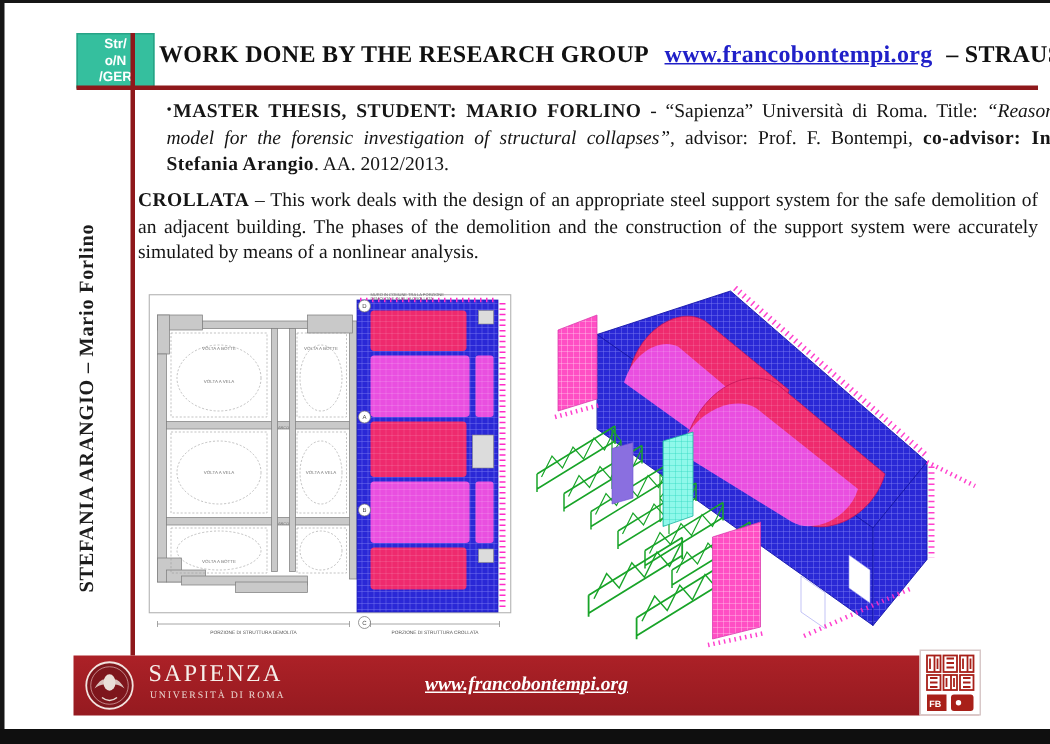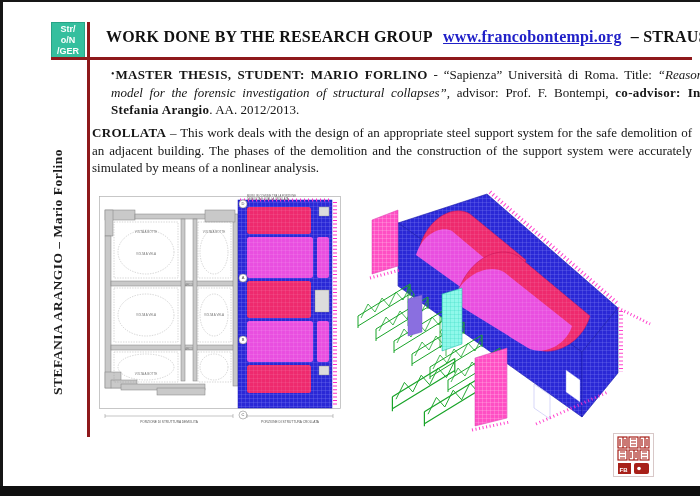--- a/index.html
+++ b/index.html
@@ -2,21 +2,21 @@
 <html><head>
 <meta charset="utf-8">
 <style>
   html,body{margin:0;padding:0;background:#ffffff;}
   .slide{position:relative;width:700px;height:496px;background:#ffffff;overflow:hidden;
          font-family:"Liberation Serif",serif;color:#151515;}
   .frame-left{position:absolute;left:0;top:0;width:3px;height:496px;background:#161616;}
   .frame-top{position:absolute;left:0;top:0;width:700px;height:2px;background:#161616;}
   .frame-bottom{position:absolute;left:0;top:486px;width:700px;height:10px;background:#0f0f0f;}
 
-  .stronger-logo{position:absolute;left:51px;top:22px;width:34px;height:37px;background:#35BF9E;
+  .stronger-logo{position:absolute;left:51px;top:22px;width:52px;height:37px;background:#35BF9E;
     border:1px solid #27a386;box-sizing:border-box;color:#ffffff;text-align:center;
     font-family:"Liberation Sans",sans-serif;font-size:9px;font-weight:bold;line-height:11px;padding-top:1px;}
   .vline{position:absolute;left:87px;top:22px;width:3px;height:415px;background:#8E181B;}
   .hline{position:absolute;left:51px;top:57px;width:641px;height:3px;background:#8E181B;}
 
   .header-title{position:absolute;left:106px;top:28px;width:586px;font-size:16px;font-weight:bold;
     letter-spacing:.2px;white-space:nowrap;color:#111;}
   .t-link{color:#2020C8;text-decoration:underline;margin:0 5px 0 7px;cursor:pointer;}
 
   .side-label{position:absolute;left:-100px;top:262px;width:320px;height:20px;text-align:center;
@@ -253,20 +253,32 @@
     <g stroke="#FF2CC8" stroke-opacity="0.9">
       <line x1="140" y1="6" x2="268" y2="118" stroke-width="4" stroke-dasharray="1 2.8"></line>
       <line x1="271" y1="125" x2="271" y2="186" stroke-width="4" stroke-dasharray="1 2.8"></line>
       <line x1="268" y1="122" x2="300" y2="138" stroke-width="3" stroke-dasharray="1 2.5"></line>
       <line x1="186" y1="238" x2="258" y2="206" stroke-width="3" stroke-dasharray="1 2.8"></line>
       <line x1="20" y1="92" x2="50" y2="84" stroke-width="3" stroke-dasharray="1 2.6"></line>
       <line x1="122" y1="244" x2="160" y2="236" stroke-width="3" stroke-dasharray="1 2.6"></line>
     </g>
   </svg>
 
+  <div class="footer">
+    <svg class="sap-logo" width="34" height="34" viewBox="0 0 34 34">
+      <circle cx="17" cy="17" r="15.5" fill="#7E161C" stroke="#F2E3DF" stroke-width="1.2"></circle>
+      <circle cx="17" cy="17" r="12.5" fill="none" stroke="#D8A8A8" stroke-width="0.5"></circle>
+      <path d="M7,19 Q12,10 17,14 Q22,10 27,19 Q22,15 17,17 Q12,15 7,19 Z" fill="#EADFD8" opacity="0.85"></path>
+      <ellipse cx="17" cy="15" rx="4" ry="5.5" fill="#EADFD8"></ellipse>
+      <path d="M12,25 Q17,29 22,25" stroke="#EADFD8" stroke-width="1" fill="none"></path>
+    </svg>
+    <div class="sap-name">SAPIENZA</div>
+    <div class="sap-sub">UNIVERSITÀ DI ROMA</div>
+    <a class="foot-url">www.francobontempi.org</a>
+  </div>
 
   <div class="seal">
     <svg width="39" height="42" viewBox="0 0 39 42">
       <g stroke="#A82019" stroke-width="1.2" fill="none">
         <rect x="4" y="3" width="9" height="11"></rect>
           <path d="M6,5 v7 M9,3 v11 M11,5 v7"></path>
         <rect x="15" y="3" width="9" height="11"></rect>
           <path d="M17,5 h5 M17,8 h5 M17,11 h5"></path>
         <rect x="26" y="3" width="9" height="11"></rect>
           <path d="M28,5 v7 M31,3 v11 M33,5 v7"></path>

